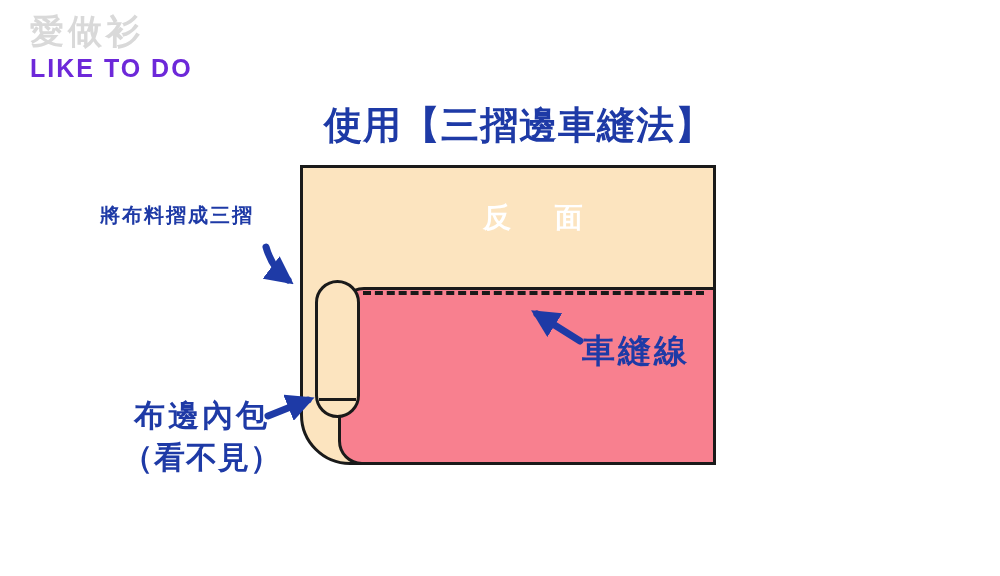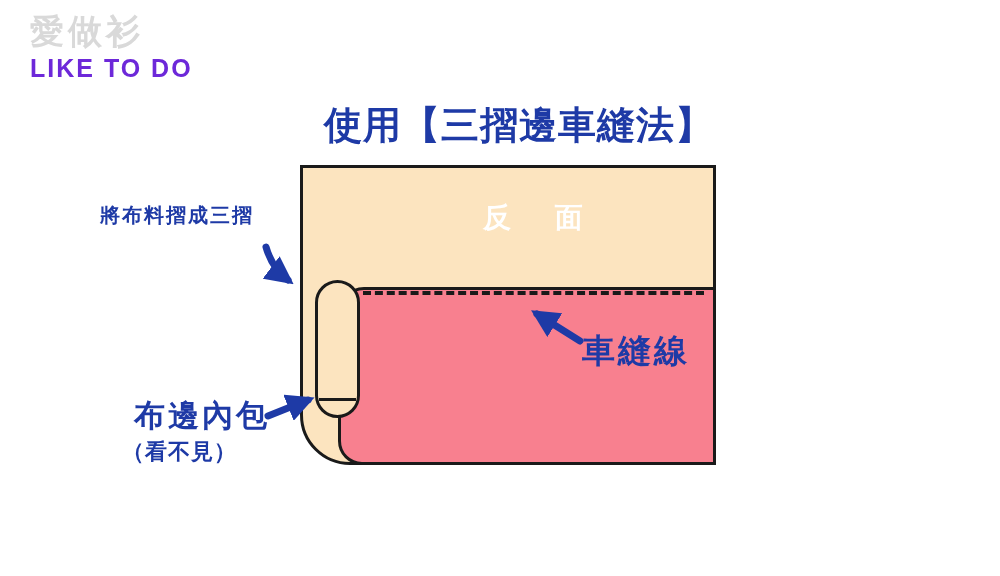--- a/index.html
+++ b/index.html
@@ -63,21 +63,21 @@
     position:absolute;left:319px;top:398px;width:37px;height:0;
     border-top:3px solid var(--outline);
   }
   
   .note{
     position:absolute;color:var(--blue);font-weight:bold;white-space:nowrap;
   }
   .note-fold{left:100px;top:202px;font-size:20px;letter-spacing:2px;}
   .note-stitch{left:582px;top:329px;font-size:33px;letter-spacing:3px;}
   .note-edge1{left:134px;top:395px;font-size:31px;letter-spacing:3px;}
-  .note-edge2{left:122px;top:437px;font-size:22px;letter-spacing:1px;text-align:center;}
+  .note-edge2{left:122px;top:437px;font-size:31px;letter-spacing:1px;text-align:center;}
   
   svg.arrows{position:absolute;left:0;top:0;width:1000px;height:576px;pointer-events:none;}
   svg.arrows path.shaft{stroke:var(--blue);stroke-width:7;fill:none;stroke-linecap:round;}
   svg.arrows marker path{fill:var(--blue);}
 </style>
 </head>
 <body>
 
 <div class="logo">
   <div class="brand">愛做衫</div>

